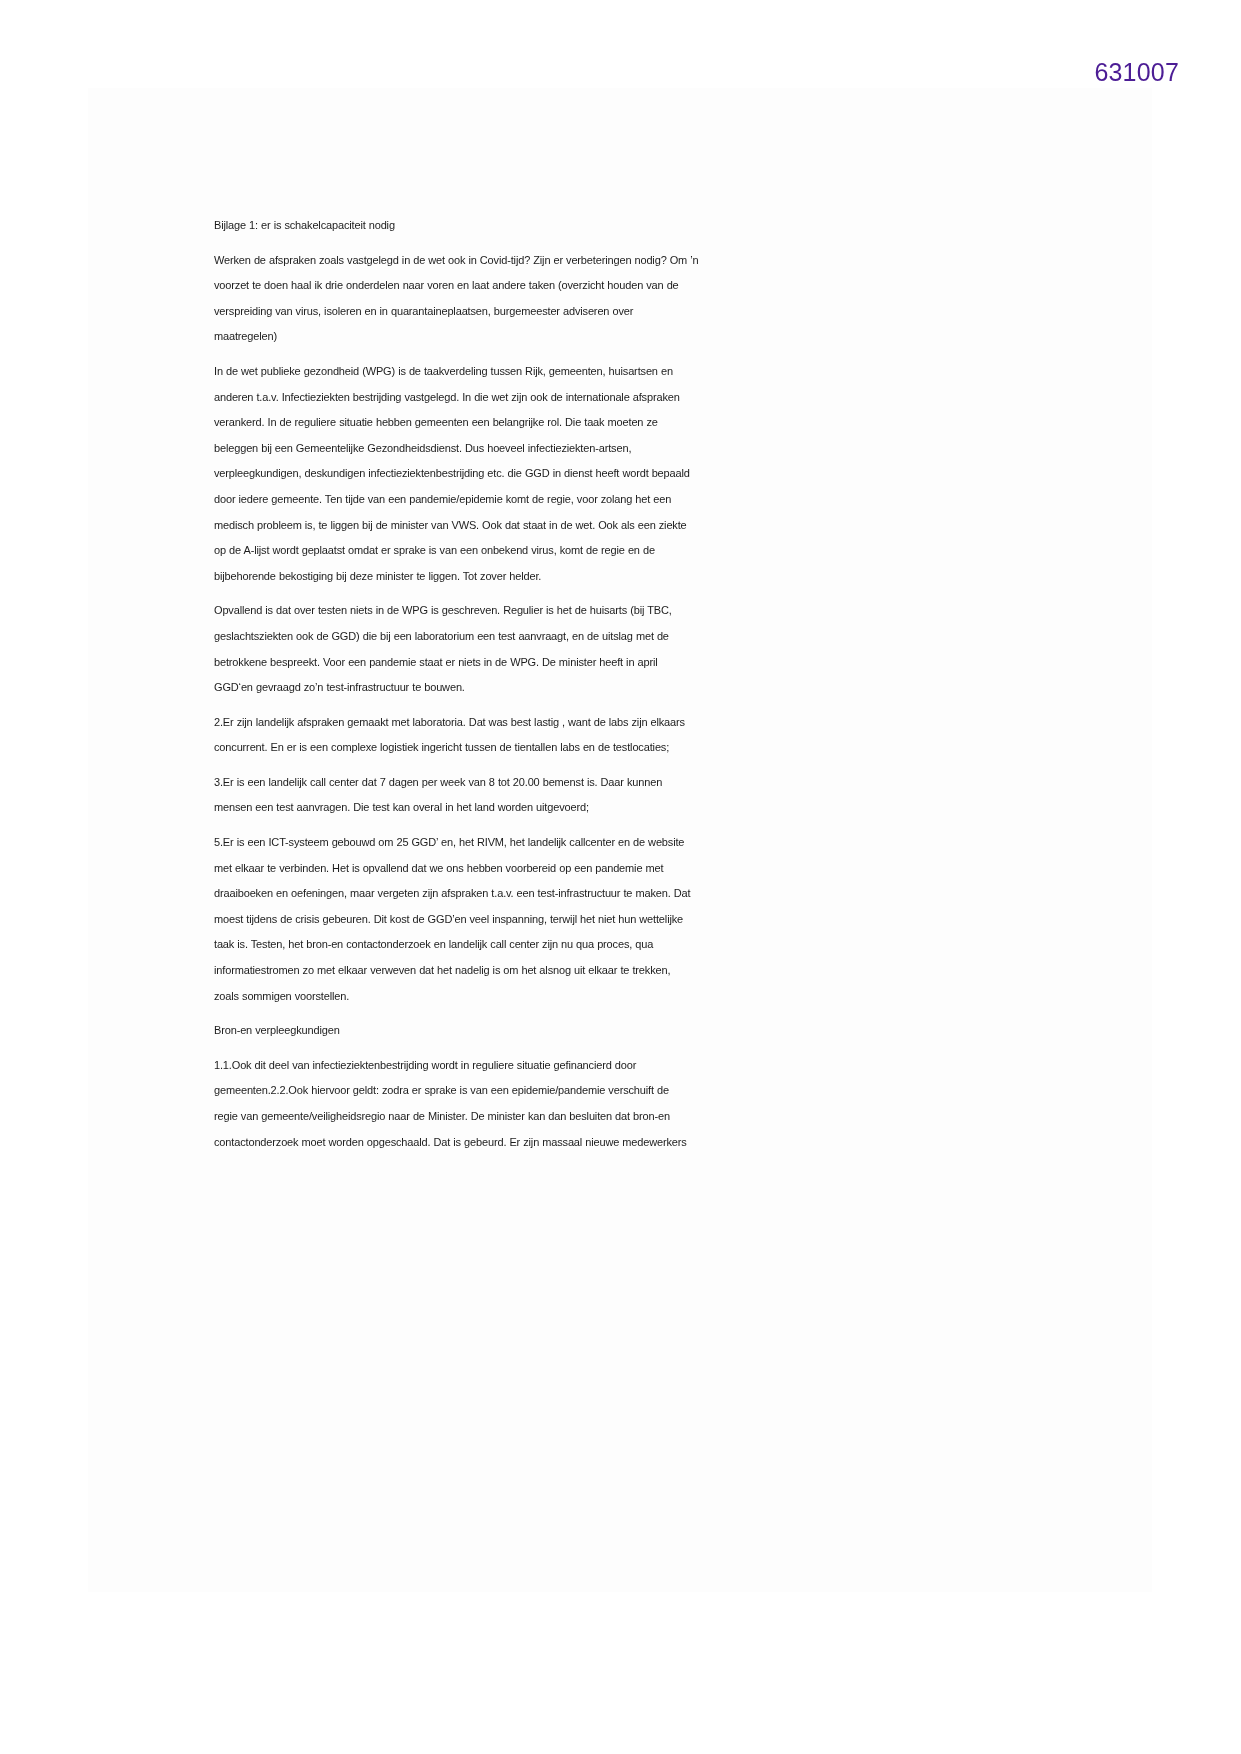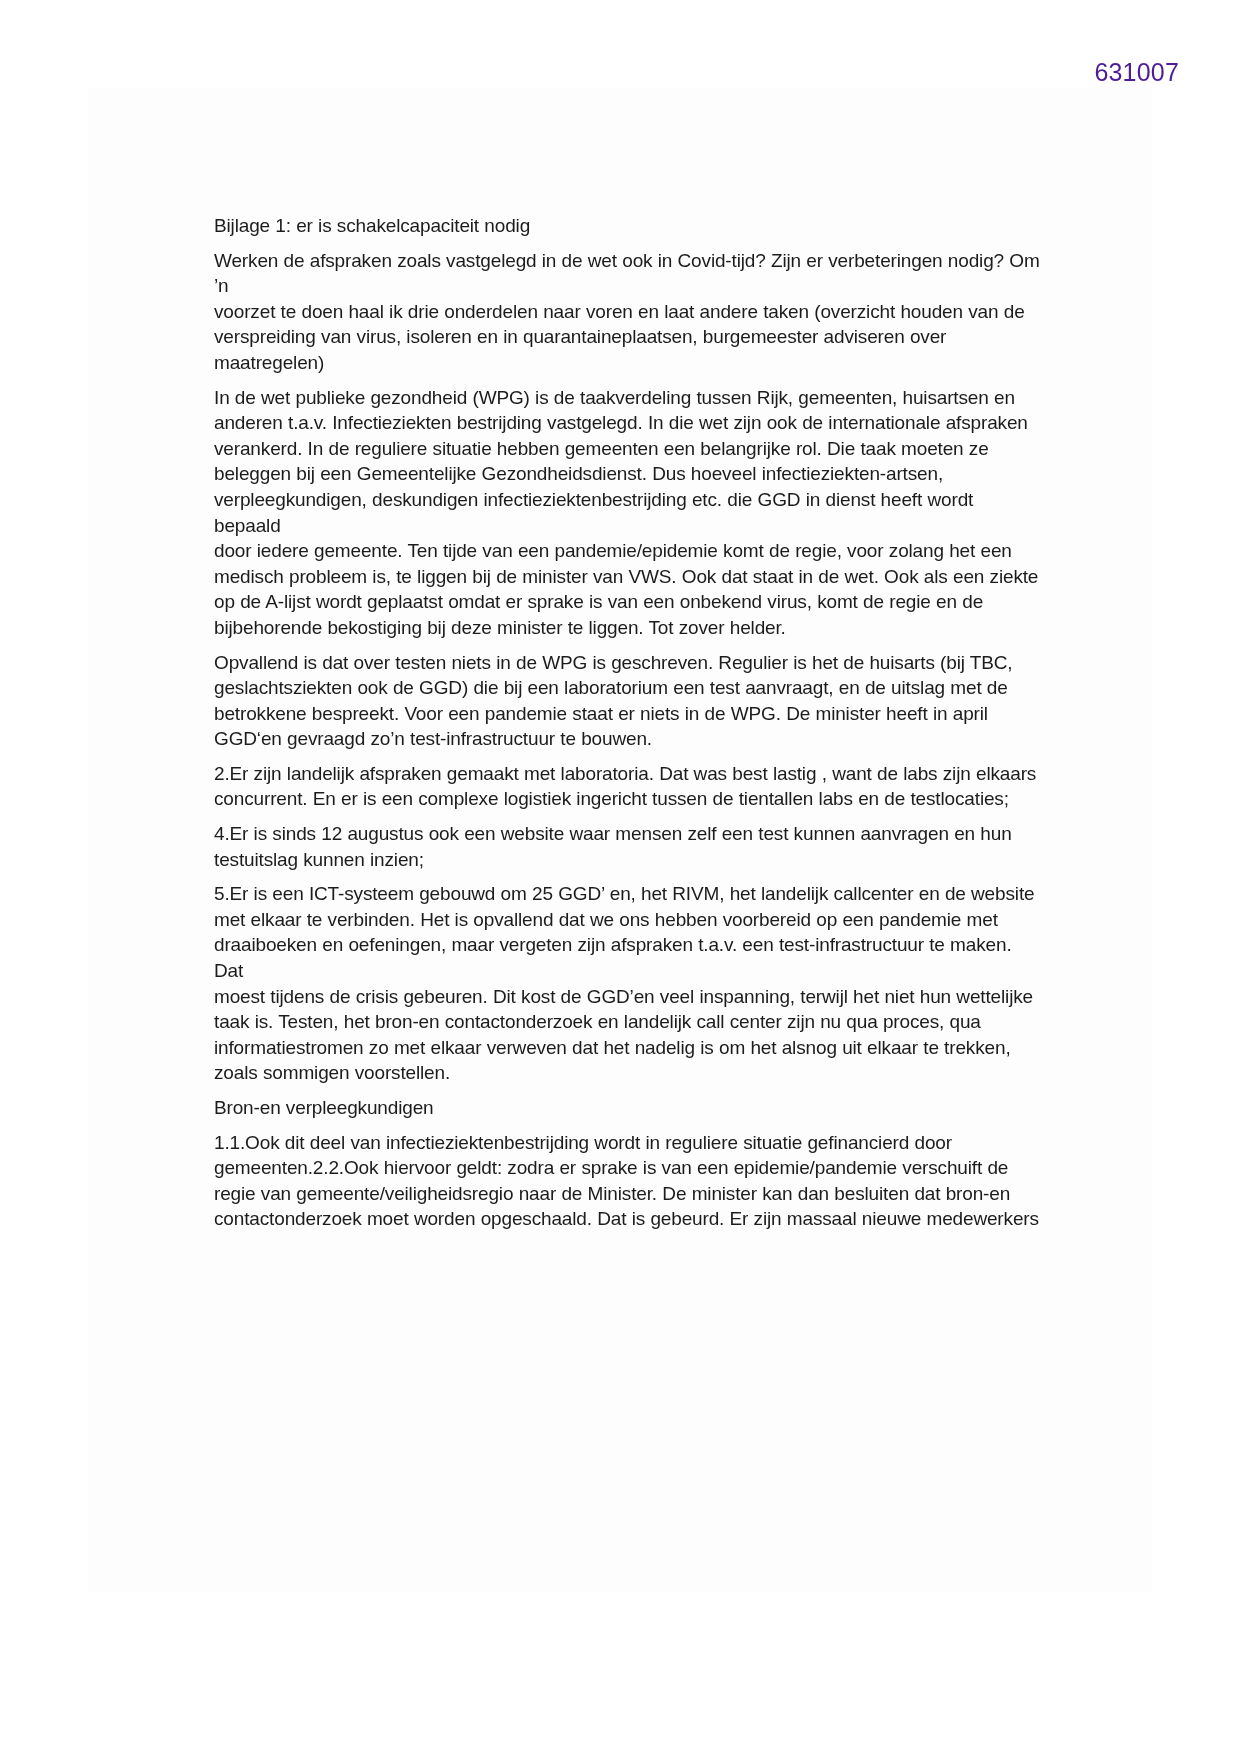--- a/index.html
+++ b/index.html
@@ -30,21 +30,21 @@
       top: 88px;
       width: 1064px;
       height: 1504px;
       background: #fdfdfd;
     }
     .content {
       position: absolute;
       left: 214px;
       top: 213px;
       width: 826px;
-      font-size: 19px;
+      font-size: 11px;
       line-height: 25.6px;
       color: #1c1c1c;
       letter-spacing: -0.15px;
       word-spacing: 0.2px;
     }
     .content p {
       margin: 0 0 9px 0;
       white-space: pre-line;
     }
     .content p.heading {
@@ -73,22 +73,22 @@
 medisch probleem is, te liggen bij de minister van VWS. Ook dat staat in de wet. Ook als een ziekte
 op de A-lijst wordt geplaatst omdat er sprake is van een onbekend virus, komt de regie en de
 bijbehorende bekostiging bij deze minister te liggen. Tot zover helder.</p>
 
   <p>Opvallend is dat over testen niets in de WPG is geschreven. Regulier is het de huisarts (bij TBC,
 geslachtsziekten ook de GGD) die bij een laboratorium een test aanvraagt, en de uitslag met de
 betrokkene bespreekt. Voor een pandemie staat er niets in de WPG. De minister heeft in april
 GGD‘en gevraagd zo’n test-infrastructuur te bouwen.</p>
   <p>2.Er zijn landelijk afspraken gemaakt met laboratoria. Dat was best lastig , want de labs zijn elkaars
 concurrent. En er is een complexe logistiek ingericht tussen de tientallen labs en de testlocaties;</p>
-  <p>4.Er is sinds 12 augustus ook een website waar mensen zelf een test kunnen aanvragen en hun
-testuitslag kunnen inzien;</p>
+  <p>3.Er is een landelijk call center dat 7 dagen per week van 8 tot 20.00 bemenst is. Daar kunnen
+mensen een test aanvragen. Die test kan overal in het land worden uitgevoerd;</p>
   <p>5.Er is een ICT-systeem gebouwd om 25 GGD’ en, het RIVM, het landelijk callcenter en de website
 met elkaar te verbinden. Het is opvallend dat we ons hebben voorbereid op een pandemie met
 draaiboeken en oefeningen, maar vergeten zijn afspraken t.a.v. een test-infrastructuur te maken. Dat
 moest tijdens de crisis gebeuren. Dit kost de GGD’en veel inspanning, terwijl het niet hun wettelijke
 taak is. Testen, het bron-en contactonderzoek en landelijk call center zijn nu qua proces, qua
 informatiestromen zo met elkaar verweven dat het nadelig is om het alsnog uit elkaar te trekken,
 zoals sommigen voorstellen.</p>
 
   <p class="heading">Bron-en verpleegkundigen</p>
   <p>1.1.Ook dit deel van infectieziektenbestrijding wordt in reguliere situatie gefinancierd door

